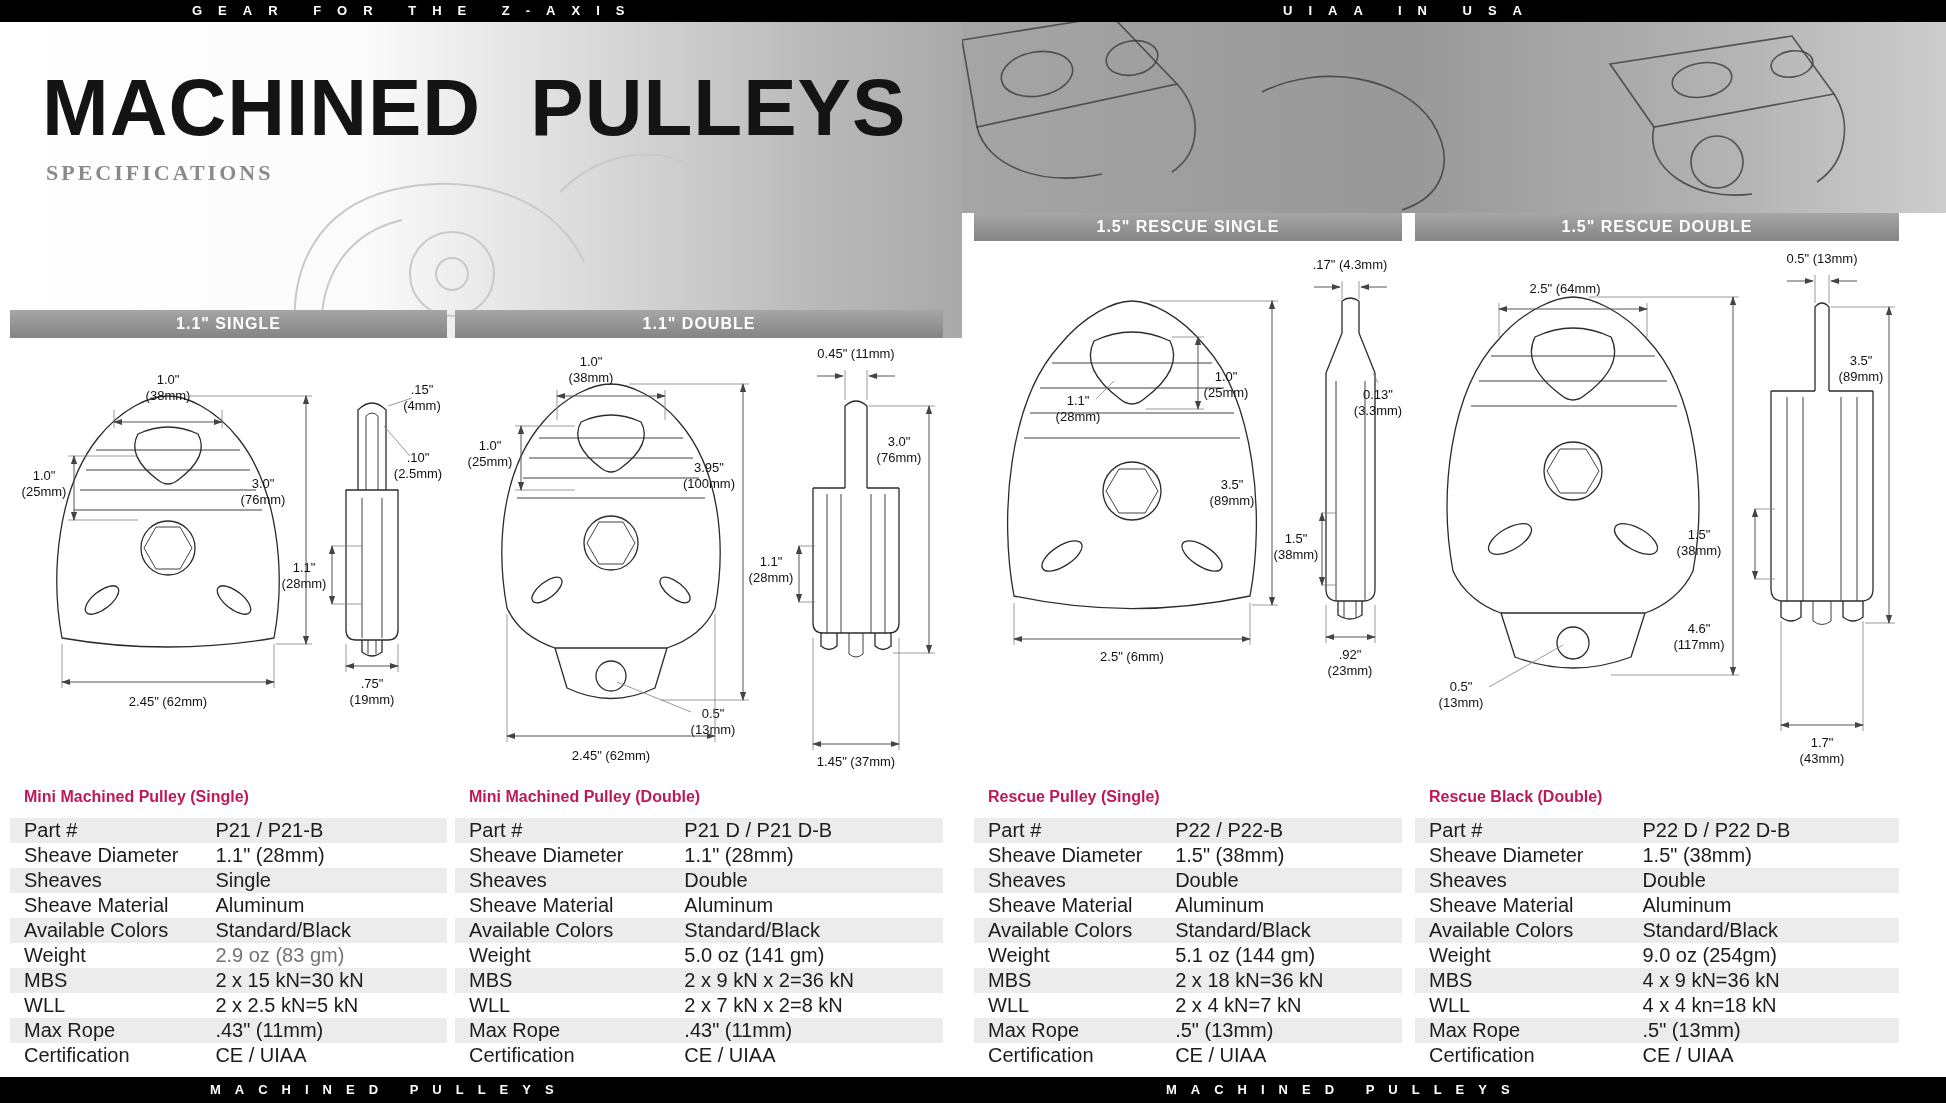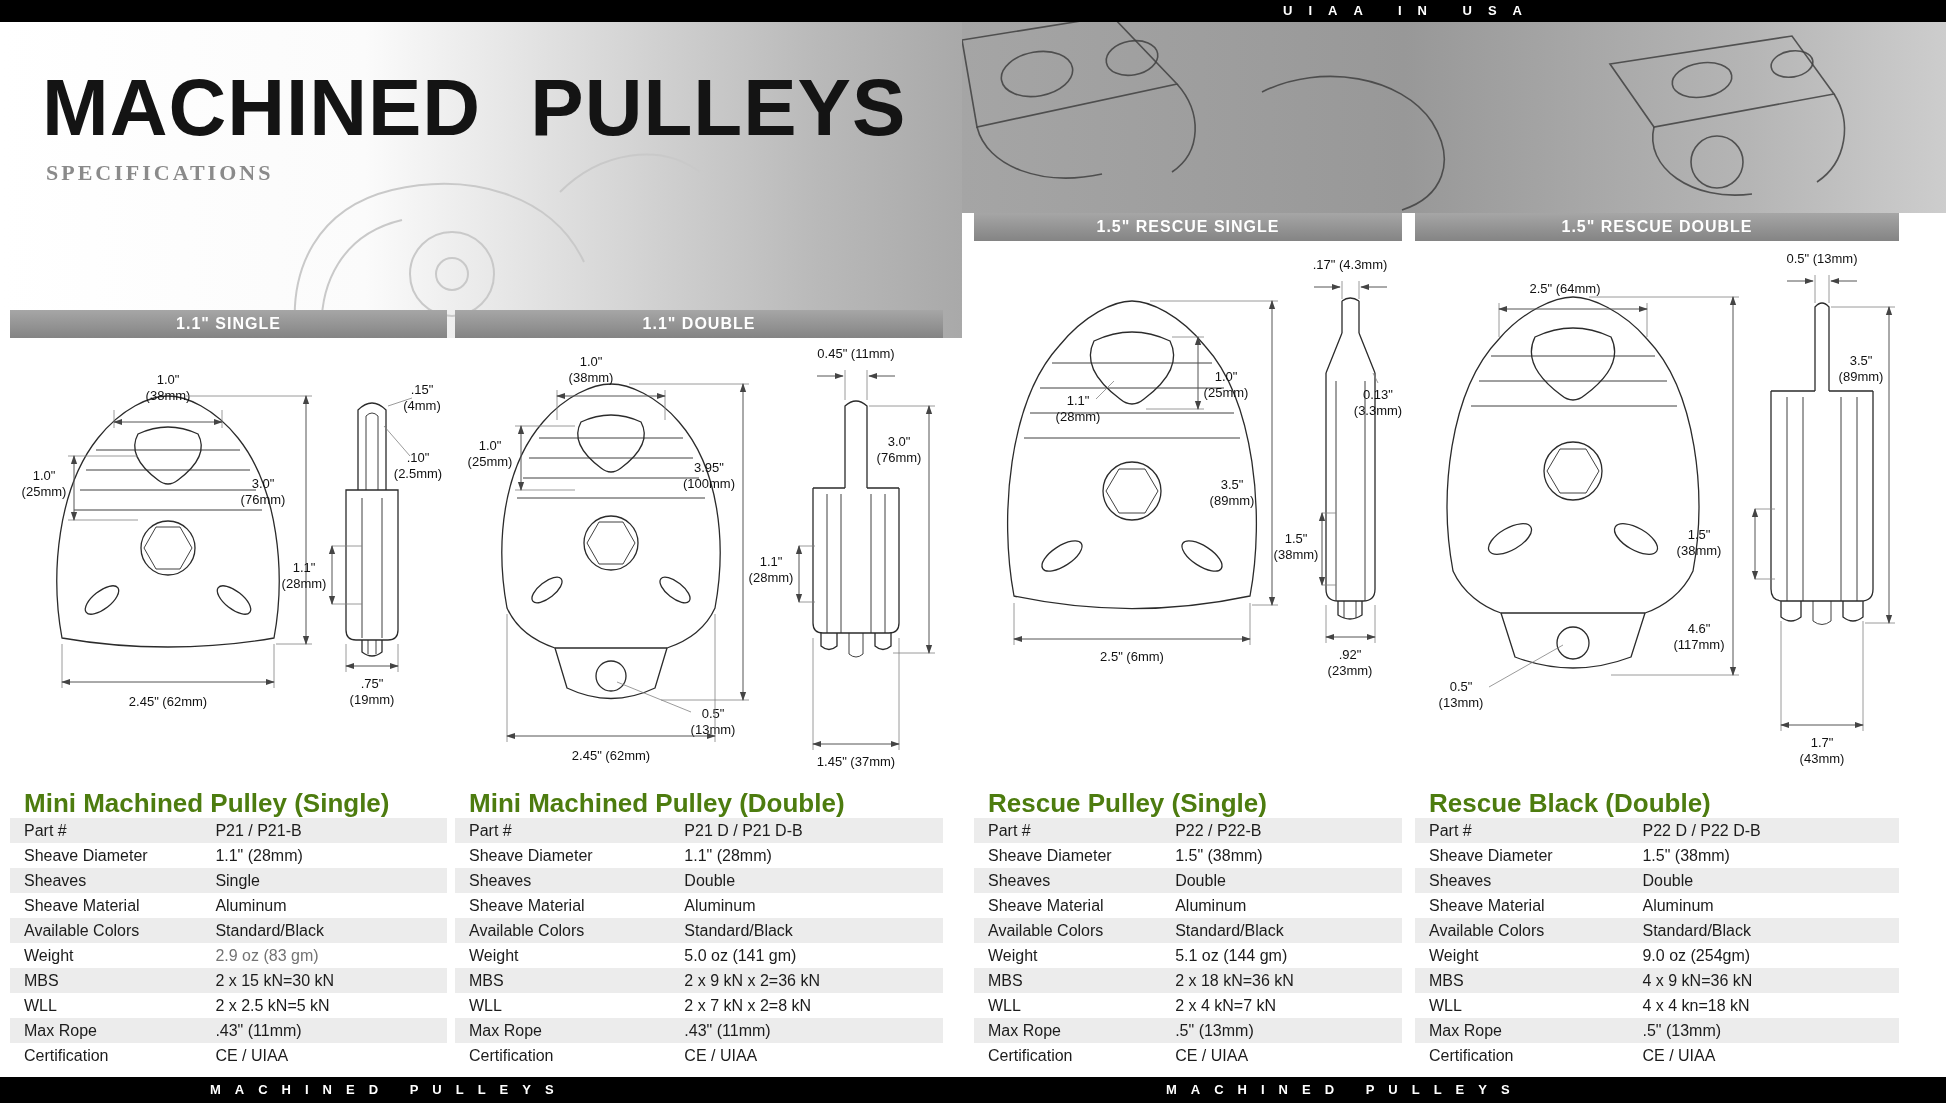--- a/index.html
+++ b/index.html
@@ -7,40 +7,41 @@
   .bar-top{position:absolute;left:0;top:0;width:1946px;height:22px;background:#000;}
   .bar-top span{position:absolute;top:0;line-height:22px;color:#fff;font-size:13px;font-weight:bold;letter-spacing:16px;white-space:nowrap;}
   .bar-bottom{position:absolute;left:0;top:1077px;width:1946px;height:26px;background:#000;}
   .bar-bottom span{position:absolute;top:0;line-height:26px;color:#fff;font-size:13px;font-weight:bold;letter-spacing:14px;white-space:nowrap;}
   .hdr-grad-left{position:absolute;left:0;top:22px;width:962px;height:316px;background:linear-gradient(to right,#ffffff 0%,#fbfbfb 38%,#b9b9b9 85%,#a9a9a9 100%);}
   .hdr-grad-right{position:absolute;left:962px;top:22px;width:984px;height:191px;background:linear-gradient(to right,#a5a5a5 0%,#989898 45%,#b5b5b5 80%,#cdcdcd 100%);}
   .title{position:absolute;left:42px;top:62px;font-size:80px;font-weight:bold;letter-spacing:1px;word-spacing:26px;color:#141414;white-space:nowrap;}
   .subtitle{position:absolute;left:46px;top:160px;font-size:22px;font-weight:bold;letter-spacing:3px;color:#8a8a8a;font-family:Liberation Serif, serif;}
   .col-bar{position:absolute;height:28px;background:linear-gradient(to bottom,#a6a6a6,#848484);color:#fff;font-weight:bold;font-size:16px;letter-spacing:1px;text-align:center;line-height:28px;}
   .draw{position:absolute;}
-  .ptitle{position:absolute;top:788px;font-size:26px;font-weight:bold;color:#4d7c0f;white-space:nowrap;}
+  .ptitle{position:absolute;top:788px;font-size:16px;font-weight:bold;color:#be185d;white-space:nowrap;}
   .stable{position:absolute;top:818px;}
-  .srow{height:25px;display:flex;font-size:16px;line-height:25px;color:#1c1c1c;}
+  .srow{height:25px;display:flex;font-size:20px;line-height:25px;color:#1c1c1c;}
   .srow:nth-child(odd){background:#ececec;}
   .slabel{padding-left:14px;width:47%;box-sizing:border-box;}
   .sval{flex:1;}
   .sval.muted{color:#737373;}
   
   .ol{fill:none;stroke:#2b2b2b;stroke-width:1.3;}
   .thin{fill:none;stroke:#2b2b2b;stroke-width:0.9;}
   .dim{stroke:#555;stroke-width:1;fill:none;}
   .ext{stroke:#828282;stroke-width:0.8;fill:none;}
   .dt{font-family:"Liberation Sans",sans-serif;font-size:13px;fill:#111;text-anchor:middle;}
   .art-faint{fill:none;stroke:#c9c9c9;stroke-width:2;}
   .art-dark{fill:none;stroke:#3f3f3f;stroke-width:1.6;opacity:.85;}
 </style>
 </head>
 <body>
 
 <div class="bar-top">
+  <span style="left:192px">GEAR FOR THE Z-AXIS</span>
   <span style="left:1283px">UIAA IN USA</span>
 </div>
 
 <div class="hdr-grad-left"></div>
 <div class="hdr-grad-right"></div>
 
 <svg class="draw" style="left:0;top:22px" width="962" height="316" viewBox="0 0 962 316">
   <path class="art-faint" d="M296,316 C288,246 318,186 392,168 C470,150 552,172 584,240"></path>
   <path class="art-faint" d="M322,316 C318,262 342,212 402,198"></path>
   <circle class="art-faint" cx="452" cy="252" r="42"></circle>

